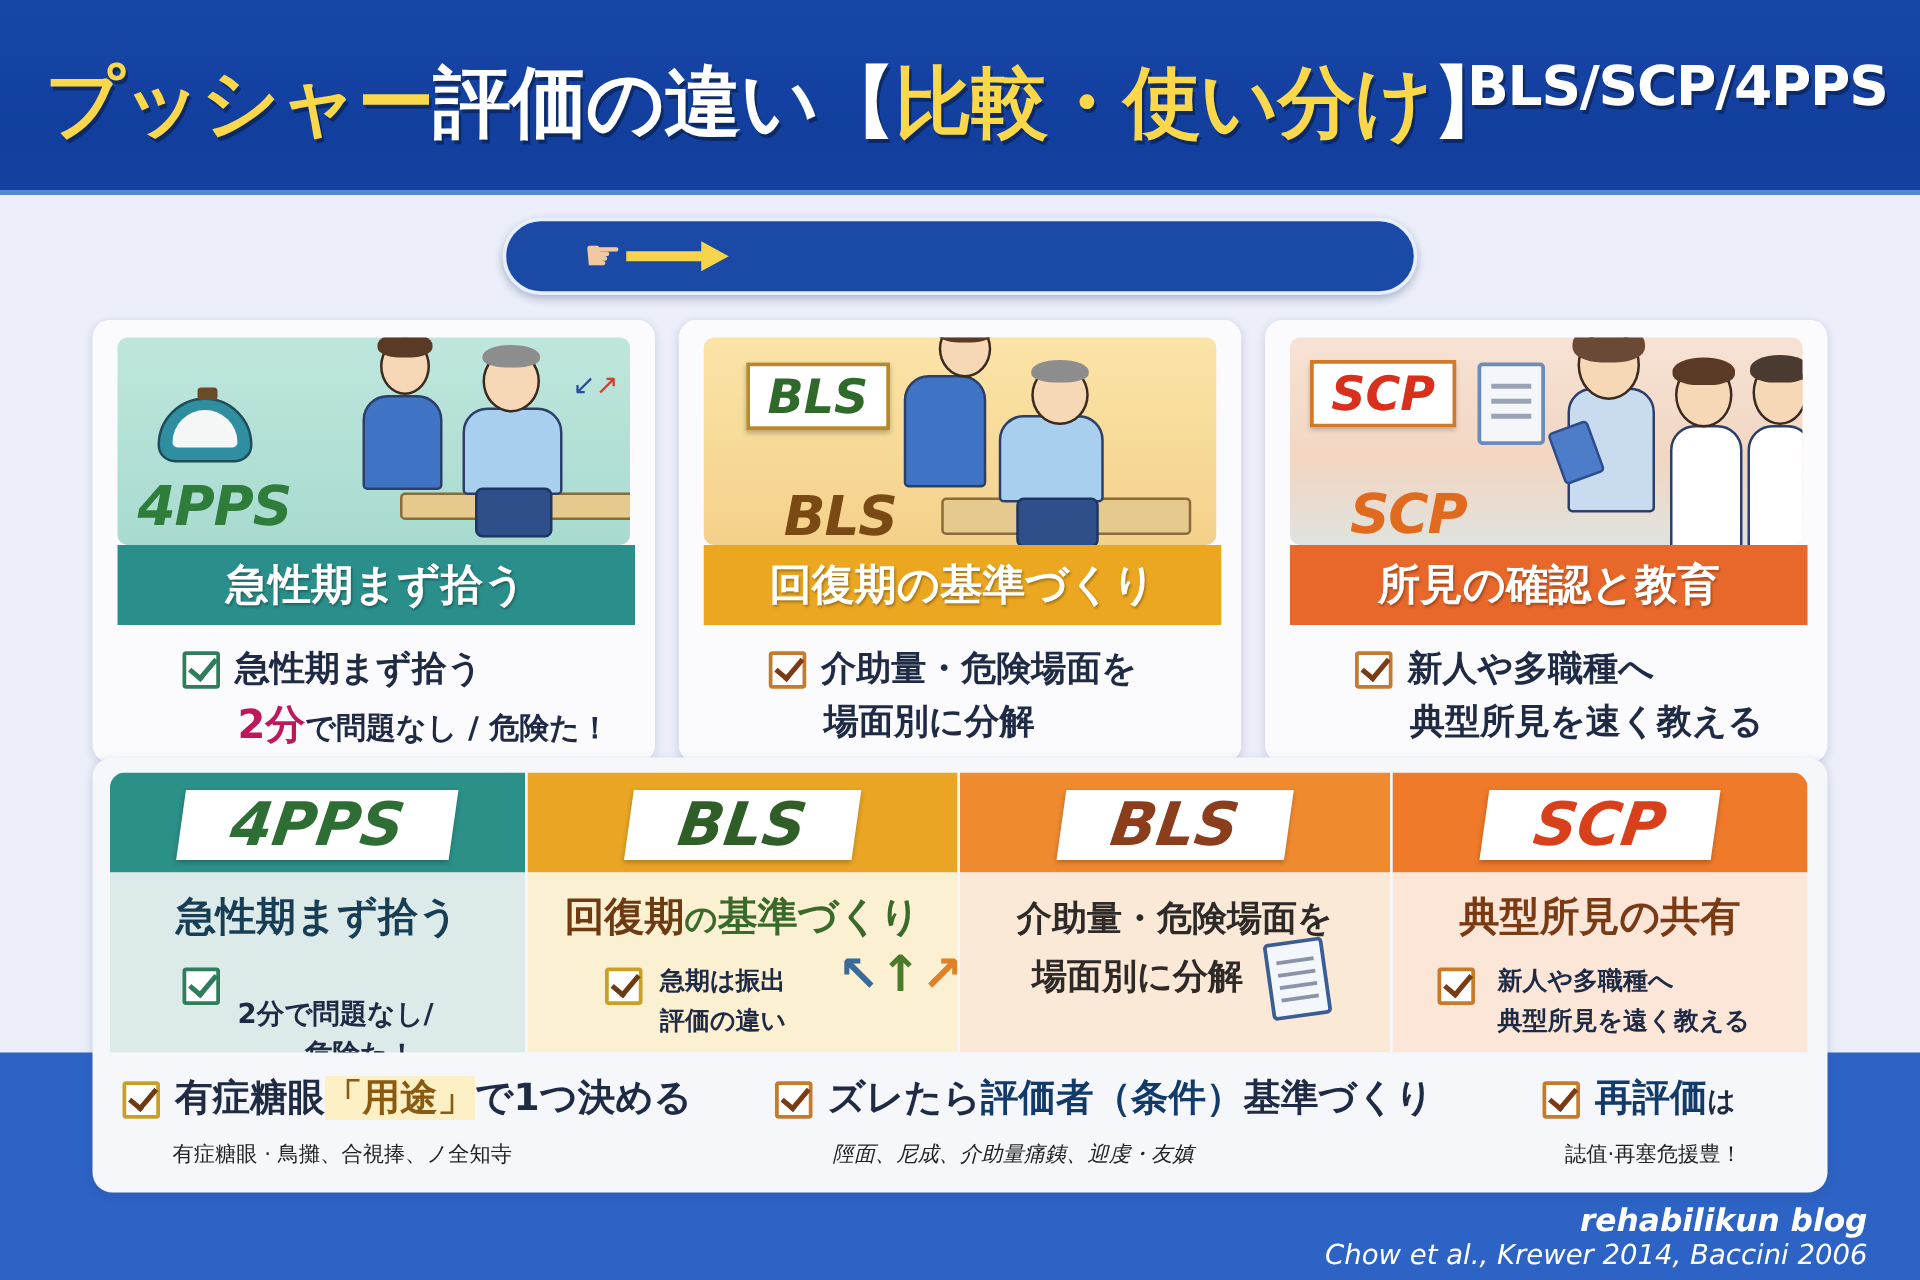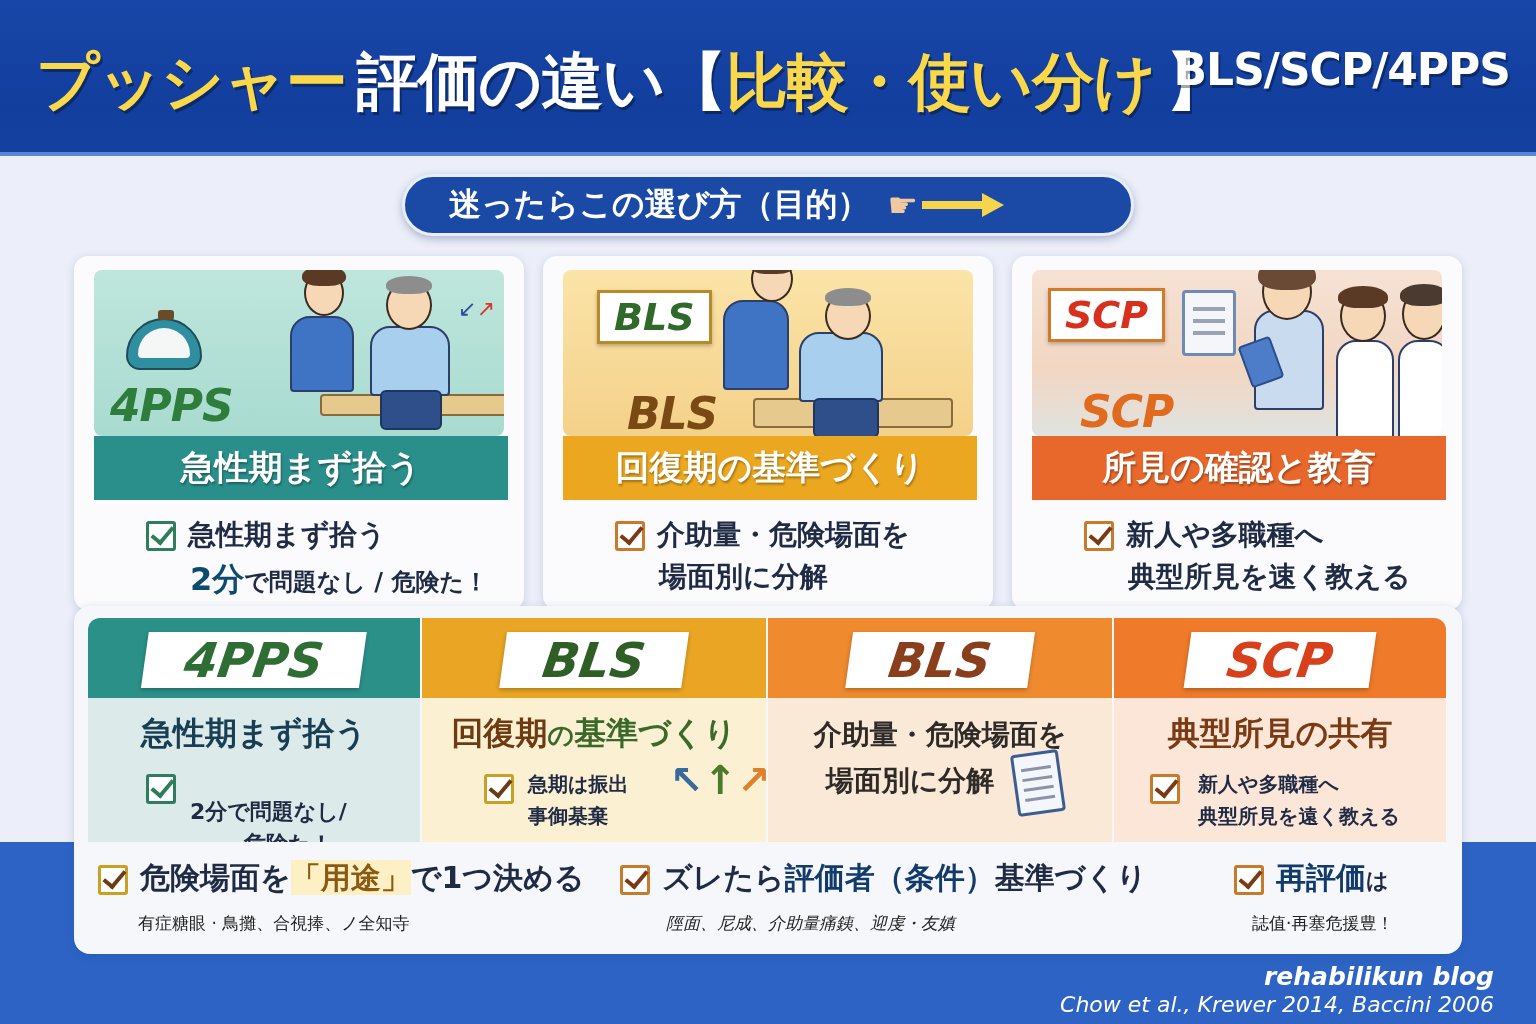--- a/index.html
+++ b/index.html
@@ -15,21 +15,21 @@
     position: absolute; left: 0; top: 0; width: 1536px; height: 156px;
     background: linear-gradient(180deg, #1846a8 0%, #123f9e 70%, #15409f 100%);
     border-bottom: 4px solid #5a86d8;
   }
   .title-line1 {
     position: absolute; left: 36px; top: 40px;
     font-size: 62px; font-weight: bold; letter-spacing: -1px; white-space: nowrap;
     text-shadow: 2px 3px 0 rgba(0,0,0,0.35);
   }
   .t-yellow { color: #fbd84a; }
-  .t-white { color: #ffffff; margin-left: 10px; }
+  .t-white { color: #ffffff; }
   .title-right {
     position: absolute; left: 1130px; top: 44px; width: 380px; text-align: right;
     color: #fff; text-shadow: 2px 3px 0 rgba(0,0,0,0.35); font-weight: bold;
   }
   .title-right .codes { font-size: 44px; letter-spacing: -1px; white-space: nowrap; }
   .title-right .sub { font-size: 54px; line-height: 58px; white-space: nowrap; margin-right: 64px; }
   .title-right .sub .big { font-size: 66px; color: #fbd84a; }
 
   
   .pill {
@@ -69,21 +69,21 @@
   .check::after {
     content: ""; position: absolute; left: 7px; top: -2px; width: 9px; height: 18px;
     border-right: 4px solid #2e7d5b; border-bottom: 4px solid #2e7d5b; transform: rotate(40deg);
   }
   .check.orange { border-color: #c77a2a; }
   .check.orange::after { border-color: #7a3a14; }
   .check.gold { border-color: #c9a024; }
   .check.gold::after { border-color: #6b3b12; }
   .body-line1 { font-size: 28px; font-weight: bold; color: #1f2a44; white-space: nowrap; }
   .body-line2 { font-size: 28px; font-weight: bold; color: #1f2a44; white-space: nowrap; padding-left: 44px; margin-top: 4px; }
-  .body-line2 .hl { color: #0c4a6e; font-size: 32px; }
+  .body-line2 .hl { color: #be185d; font-size: 32px; }
   .body-line2 .small { font-size: 24px; }
 
   .code-big { position: absolute; font-size: 44px; font-weight: bold; font-style: italic; letter-spacing: -1px; }
   .code-badge {
     position: absolute; background: #fff; padding: 2px 14px; font-size: 38px; font-weight: bold; font-style: italic;
     box-shadow: 0 2px 4px rgba(0,0,0,0.25);
   }
   .head { position: absolute; border-radius: 50%; background: #f6d7b6; border: 2px solid #3a2a20; }
   .hair { position: absolute; border-radius: 50% 50% 40% 40%; }
   .torso { position: absolute; border-radius: 20px 20px 4px 4px; border: 2px solid #2c3f6a; }
@@ -123,21 +123,20 @@
 <div class="header">
   <div class="title-line1">
     <span class="t-yellow">プッシャー</span><span class="t-white">評価の違い【</span><span class="t-yellow">比較・使い分け</span><span class="t-white">】</span>
   </div>
   <div class="title-right">
     <div class="codes">BLS/SCP/4PPS</div>
   </div>
 </div>
 
 <div class="pill">
-  <span class="pill-text">迷ったらこの選び方（目的）</span>
   <span class="pill-hand">☛</span>
   <span class="pill-arrow"></span>
 </div>
 
 <div class="top-card" style="left:74px;">
   <div class="art" style="background:linear-gradient(180deg,#bfe6dc 0%,#a8dbd0 100%);">
     <div style="position:absolute;left:32px;top:48px;width:76px;height:52px;background:#2f8fa0;border-radius:38px 38px 14px 14px;border:2px solid #1e4c58;">
       <div style="position:absolute;left:10px;top:8px;width:52px;height:30px;background:#f4f7f6;border-radius:26px 26px 4px 4px;"></div>
       <div style="position:absolute;left:30px;top:-10px;width:16px;height:10px;background:#6b4a2a;border-radius:3px;"></div>
     </div>
@@ -223,21 +222,21 @@
 </div>
 
 <div class="col" style="left:422px;width:344px;">
   <div class="cap" style="background:#e9a523;">
     <div class="code-badge" style="color:#2f5e27;">BLS</div>
   </div>
   <div class="content" style="background:#fbf0d2;">
     <div class="title"><span style="color:#6e3a12;">回復期</span><span style="color:#3a6a2a;font-size:26px;">の</span><span style="color:#3a6a2a;">基準づくり</span></div>
     <div class="item" style="padding-left:0;margin-left:22px;">
       <span class="check gold" style="position:absolute;left:40px;top:6px;"></span>
-      <span class="txt" style="margin-left:84px;font-size:20px;"><span>急期は振出</span><br><span>事御棊棄</span></span>
+      <span class="txt" style="margin-left:84px;font-size:20px;"><span>急期は振出</span><br><span>評価の違い</span></span>
       <span style="position:absolute;left:226px;top:-8px;font-size:40px;line-height:40px;"><span style="color:#3a6a9a;">↖</span><span style="color:#4a7a2a;">↑</span><span style="color:#e0812a;">↗</span></span>
     </div>
   </div>
 </div>
 
 <div class="col" style="left:768px;width:344px;">
   <div class="cap" style="background:#ef8a2f;">
     <div class="code-badge" style="color:#8a3e1c;">BLS</div>
   </div>
   <div class="content" style="background:#fbe9d8;">
@@ -259,21 +258,21 @@
   <div class="content" style="background:#fbe6d8;">
     <div class="title" style="color:#7a3a14;">典型所見の共有</div>
     <div class="item" style="padding-left:0;">
       <span class="check orange" style="position:absolute;left:36px;top:6px;"></span>
       <span class="txt" style="margin-left:84px;font-size:20px;"><span>新人や多職種へ</span><br><span>典型所見を遠く教える</span></span>
     </div>
   </div>
 </div>
 
 <div class="strip" style="left:98px;">
-  <span class="check gold"></span><span>危険場面を</span><span class="hl-gold">「用途」</span><span>で1つ決める</span>
+  <span class="check gold"></span><span>有症糖眼</span><span class="hl-gold">「用途」</span><span>で1つ決める</span>
 </div>
 <div class="strip-sub" style="left:138px;">有症糖眼 · 鳥攤、合視捧、ノ全知寺</div>
 
 <div class="strip" style="left:620px;">
   <span class="check orange"></span><span>ズレたら</span><span class="hl-navy">評価者（条件）</span><span>基準づくり</span>
 </div>
 <div class="strip-sub" style="left:666px;font-style:italic;">陘面、尼成、介助量痛銕、迎虔・友嫃</div>
 
 <div class="strip" style="left:1234px;">
   <span class="check orange"></span><span class="hl-navy">再評価</span><span style="font-size:22px;">は</span>

